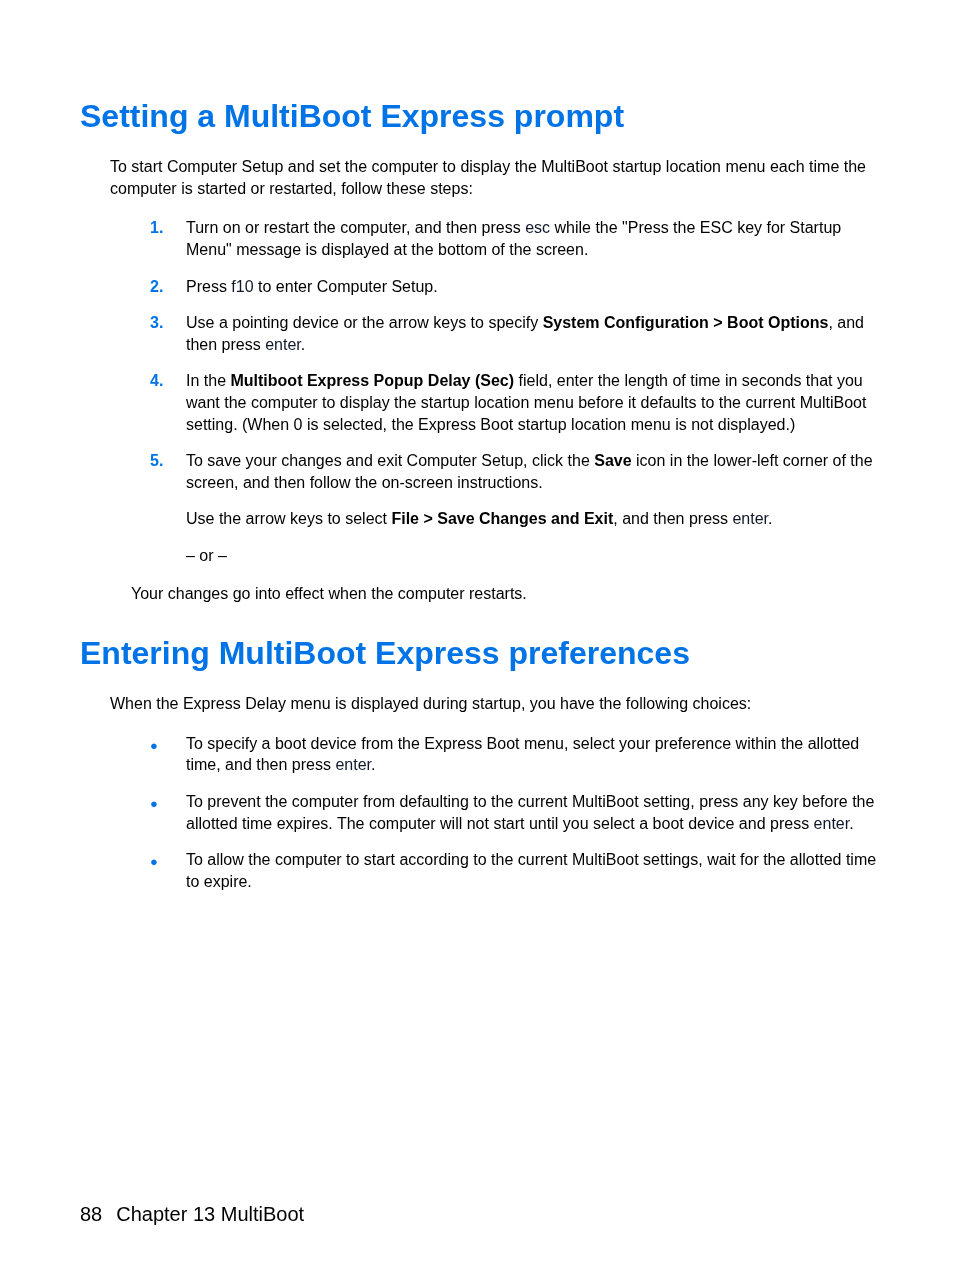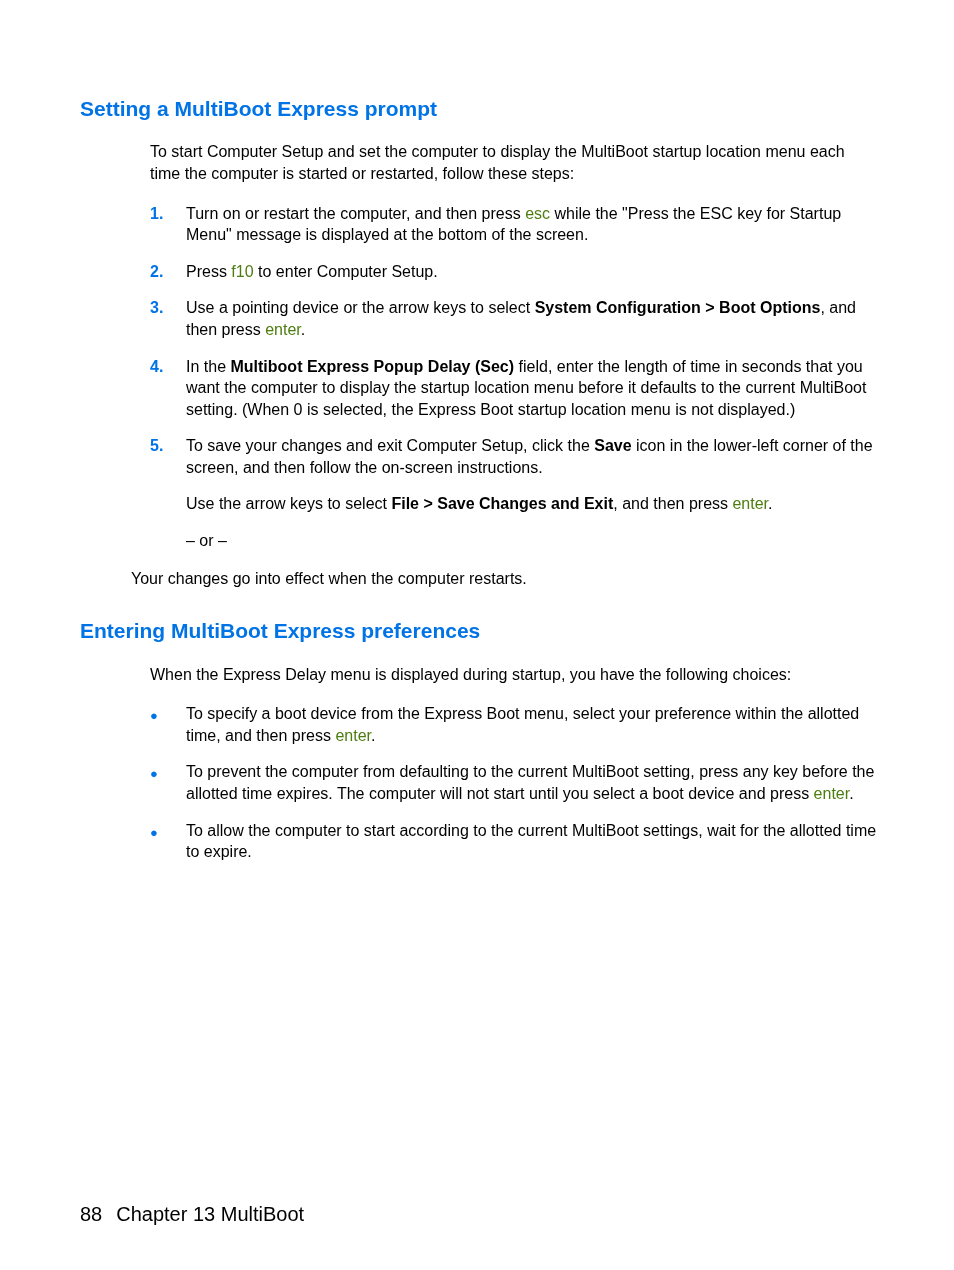--- a/index.html
+++ b/index.html
@@ -9,26 +9,26 @@
       height: 1270px;
       background: #fff;
       position: relative;
       padding: 95px 75px 50px 80px;
       color: #000;
       font-size: 16px;
       line-height: 1.35;
     }
     h2.section-heading {
       color: #0073e6;
-      font-size: 21px;
+      font-size: 32px;
       font-weight: bold;
       margin-bottom: 18px;
     }
     .intro {
-      margin-left: 70px;
+      margin-left: 30px;
       margin-bottom: 18px;
     }
     ol.steps {
       list-style: none;
       margin-left: 70px;
       margin-bottom: 16px;
     }
     ol.steps > li {
       display: flex;
       margin-bottom: 15px;
@@ -58,21 +58,21 @@
     ul.bullets .dot {
       color: #0073e6;
       font-size: 13px;
       min-width: 36px;
       flex-shrink: 0;
       padding-top: 4px;
     }
     ul.bullets .content {
       flex: 1;
     }
-    .key { color: #4d7c0f; text-align: right; }
+    .key { color: #0f172a; text-align: right; }
     b { font-weight: bold; }
     .conclusion {
       margin-left: 51px;
       margin-bottom: 28px;
     }
     .footer {
       position: absolute;
       bottom: 42px;
       left: 80px;
       font-size: 20px;
@@ -95,21 +95,21 @@
   </li>
   <li>
     <span class="num">2.</span>
     <span class="content">
       <span>Press </span><span class="key">f10</span><span> to enter Computer Setup.</span>
     </span>
   </li>
   <li>
     <span class="num">3.</span>
     <span class="content">
-      <span>Use a pointing device or the arrow keys to select </span><b>System Configuration &gt; Boot Options</b><span>, and then press </span><span class="key">enter</span><span>.</span>
+      <span>Use a pointing device or the arrow keys to specify </span><b>System Configuration &gt; Boot Options</b><span>, and then press </span><span class="key">enter</span><span>.</span>
     </span>
   </li>
   <li>
     <span class="num">4.</span>
     <span class="content">
       <span>In the </span><b>Multiboot Express Popup Delay (Sec)</b><span> field, enter the length of time in seconds that you want the computer to display the startup location menu before it defaults to the current MultiBoot setting. (When 0 is selected, the Express Boot startup location menu is not displayed.)</span>
     </span>
   </li>
   <li>
     <span class="num">5.</span>

